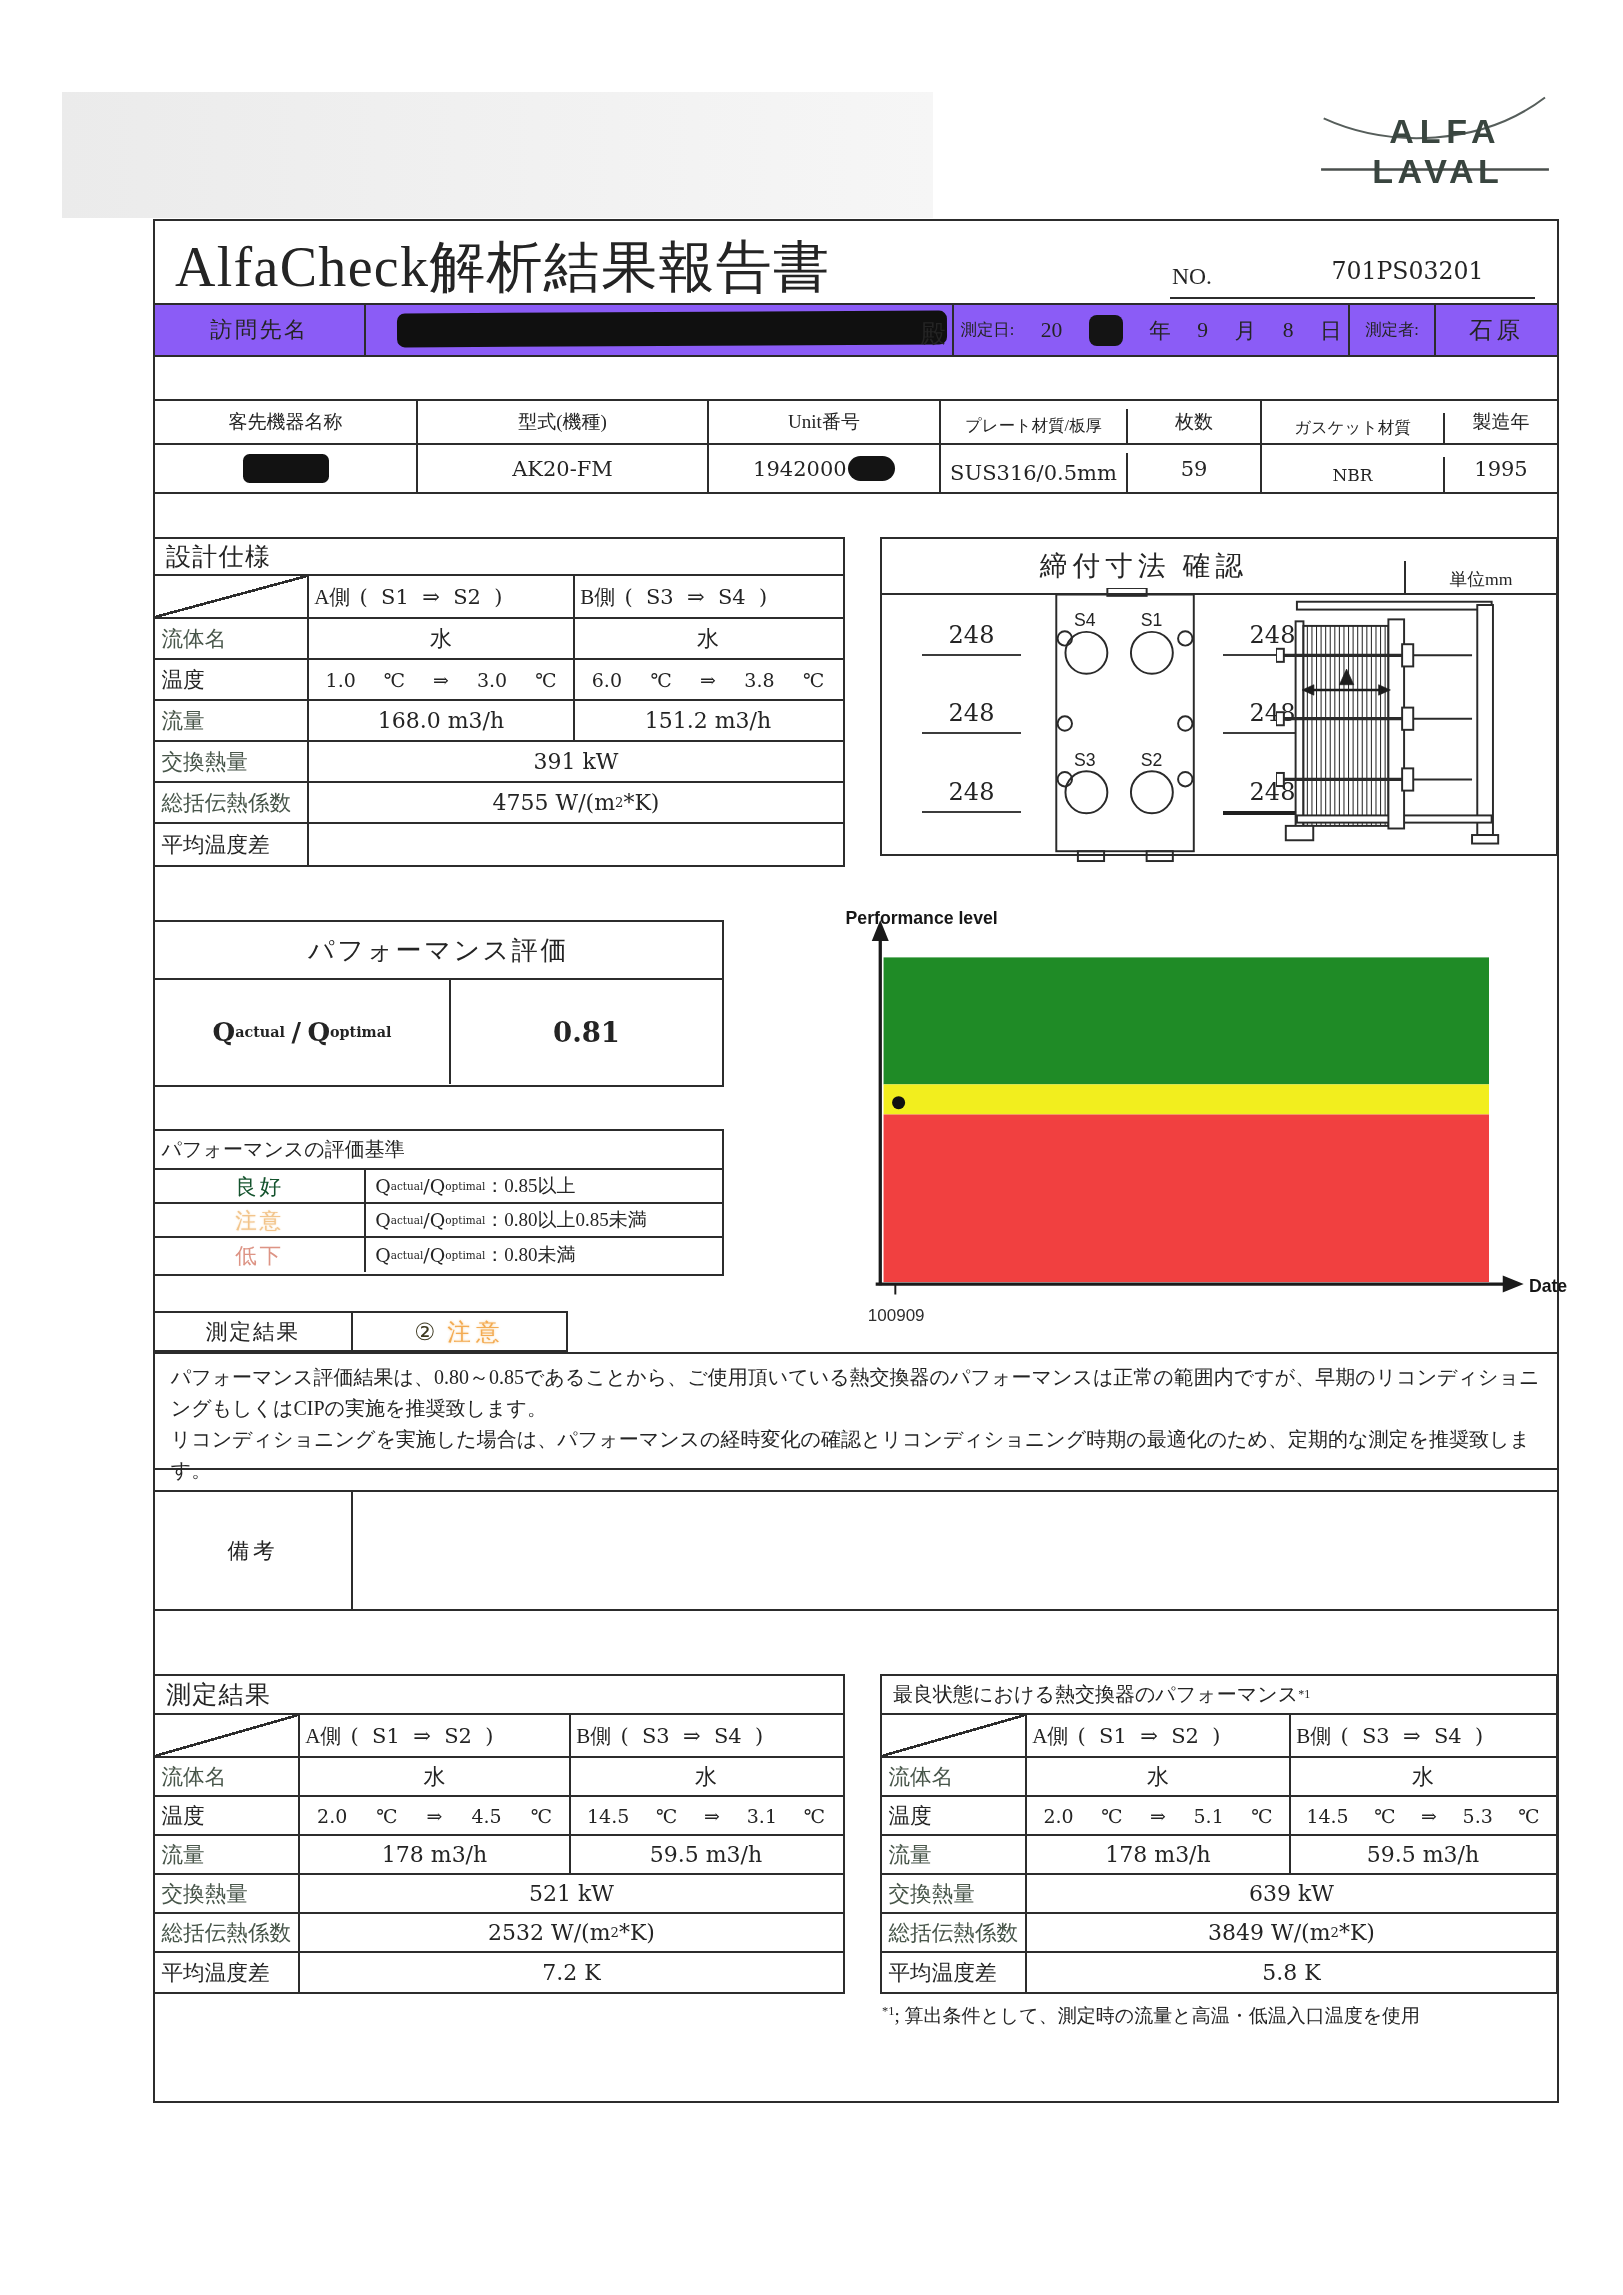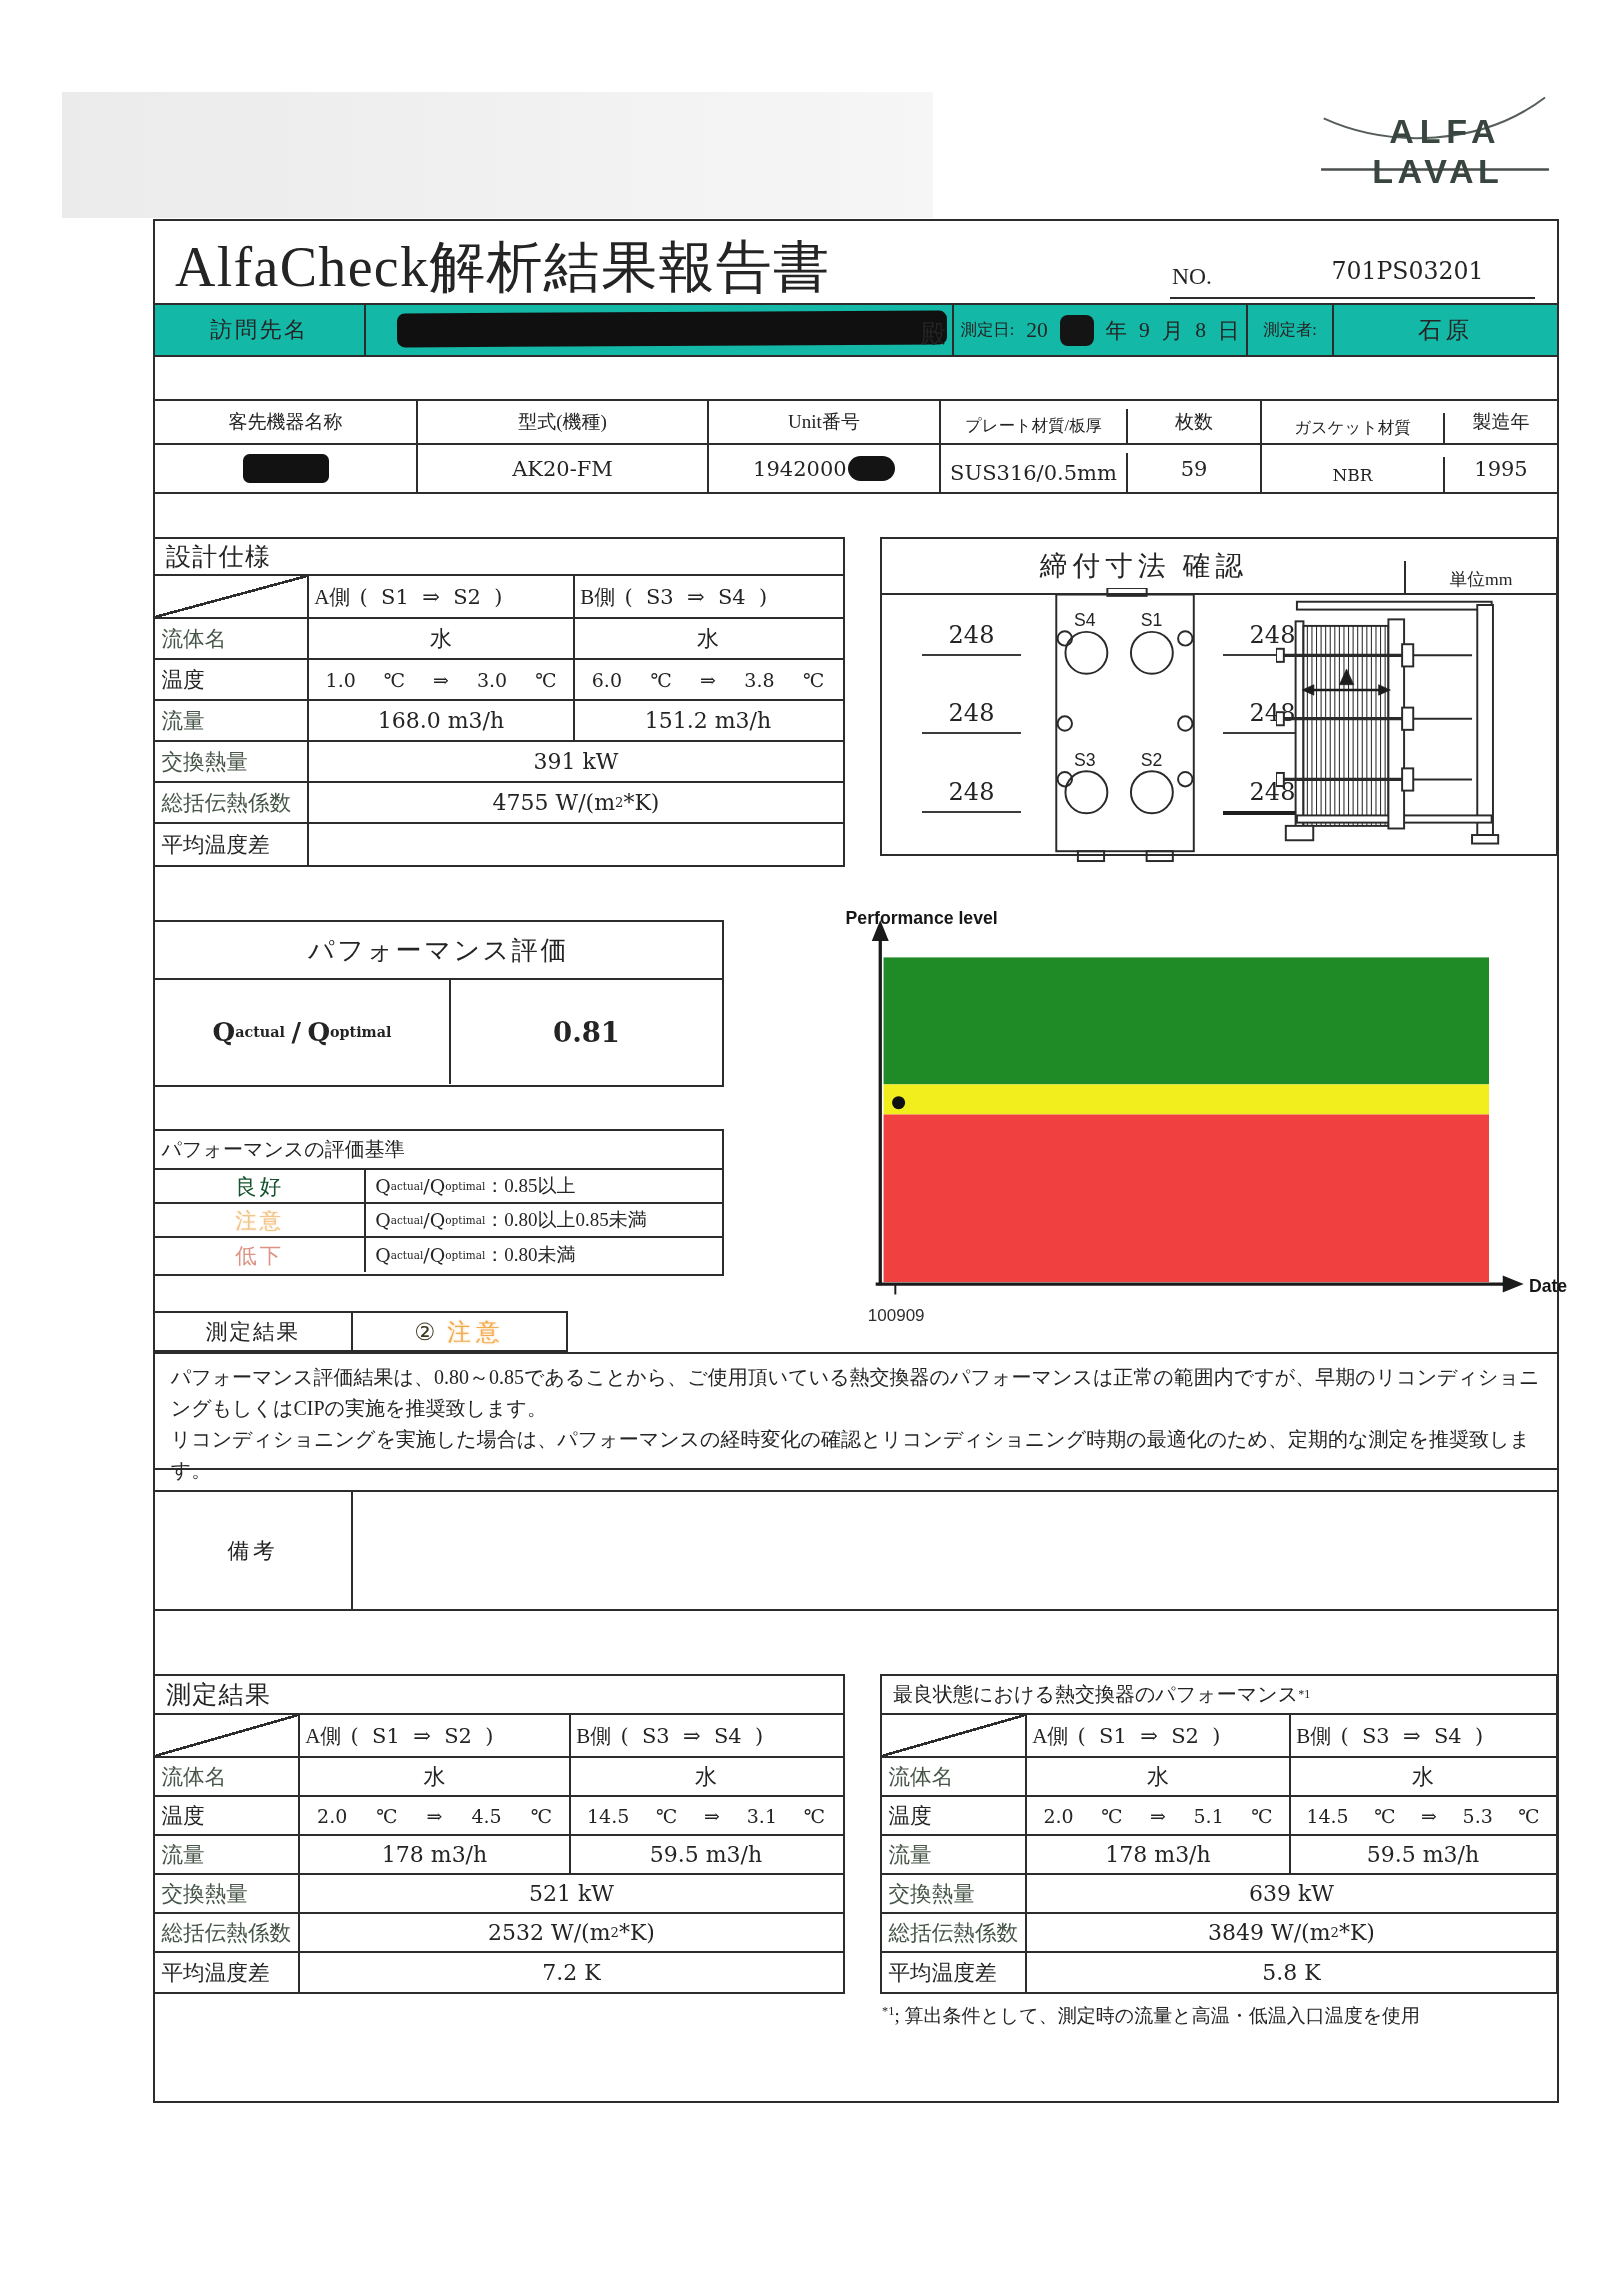--- a/index.html
+++ b/index.html
@@ -14,28 +14,28 @@
 
   
   #outer-box{left:153px;top:219px;width:1406px;height:1884px;border:2.6px solid #2c2c2c;box-sizing:border-box;}
 
   
   .title{left:175px;top:230px;width:901px;font-size:56px;letter-spacing:1.3px;border-bottom:4.6px solid #1e1e1e;padding-bottom:5.2px;white-space:nowrap;}
   .no-label{left:1172px;top:263px;font-size:23.6px;}
   .no-value{left:1283px;top:257px;width:249px;text-align:center;font-size:23.6px;font-family:"DejaVu Serif",serif;}
   .no-line{left:1170px;top:297px;width:365px;border-top:2px solid #2c2c2c;height:0;}
 
-  .visit-row{left:153px;top:303px;width:1406px;height:54px;border:2.6px solid #2c2c2c;box-sizing:border-box;display:flex;background:#14b8a6;}
+  .visit-row{left:153px;top:303px;width:1406px;height:54px;border:2.6px solid #2c2c2c;box-sizing:border-box;display:flex;background:#8b5cf6;}
   .visit-row>div{border-right:2px solid #2c2c2c;box-sizing:border-box;height:100%;}
   .visit-row>div:last-child{border-right:none;}
   .v-label{width:211px;font-size:22px;letter-spacing:2.6px;}
   .v-name{width:588px;position:relative;}
   .redact-lg{position:absolute;left:31px;top:7.2px;width:550px;height:34px;background:#101010;border-radius:7.9px;transform:rotate(-.3deg);}
   .honor{position:absolute;right:6.5px;top:11.8px;font-size:25px;}
-  .v-date{width:294px;display:flex;align-items:center;justify-content:space-between;padding:0 6.5px;box-sizing:border-box;}
+  .v-date{width:396px;display:flex;align-items:center;justify-content:space-between;padding:0 6.5px;box-sizing:border-box;}
   .v-date .sm{font-size:16.4px;} .v-date span{font-size:21.6px;}
   .blob{width:34px;height:31px;background:#141414;border-radius:7.9px;display:inline-block;}
   .v-meas{width:86px;display:flex;align-items:center;justify-content:center;font-size:16.4px;}
   .v-surv{flex:1;font-size:23.6px;letter-spacing:3.9px;}
 
   
   .equip{left:153px;top:399px;width:1406px;border:2.6px solid #2c2c2c;box-sizing:border-box;background:#fff;}
   .equip .erow{display:flex;}
   .equip .erow.h{height:42px;border-bottom:2px solid #2c2c2c;}
   .equip .erow.v{height:47px;}

